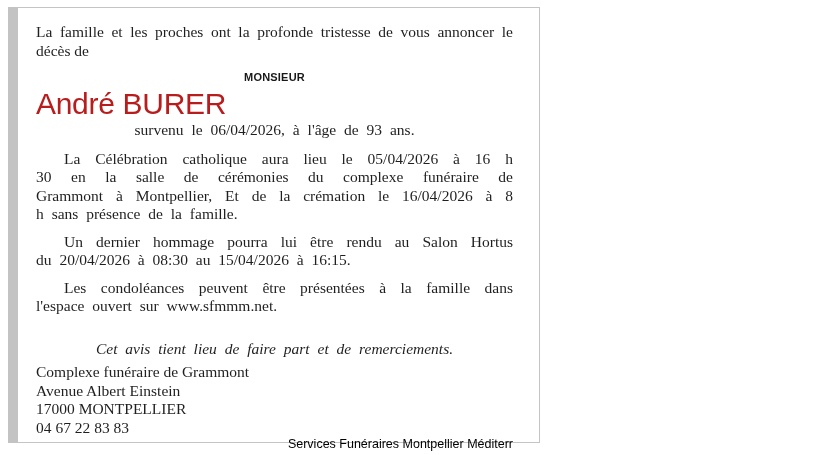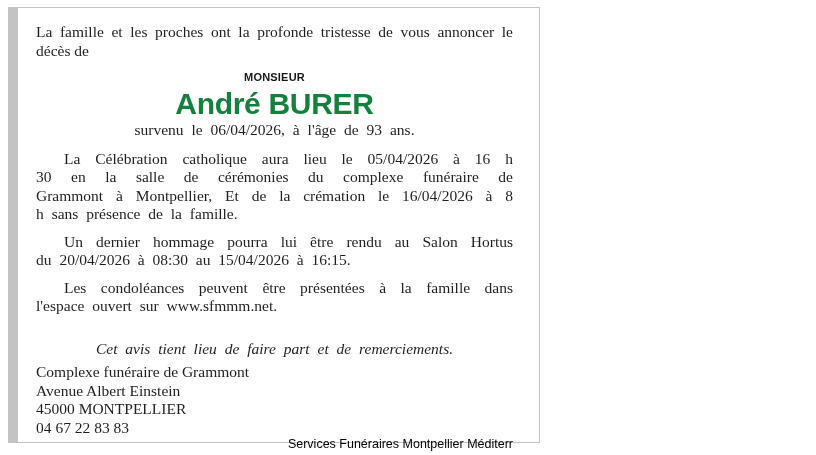--- a/index.html
+++ b/index.html
@@ -51,26 +51,25 @@
     margin-top: 9px;
     text-align: center;
     font-weight: 700;
     font-size: 11px;
     line-height: 16px;
     letter-spacing: 0.2px;
     color: #191919;
   }
   .deceased-name {
     margin-top: 1px;
-    text-align: center;
-    font-weight: 700;
+    font-weight: 400;
     font-size: 30px;
     line-height: 35px;
     letter-spacing: -0.3px;
-    color: #15803d;
+    color: #b91c1c;
   }
   .death-info {
     margin-top: 0;
     text-align: center;
   }
   .ceremony { margin-top: 10px; }
   .tribute { margin-top: 9px; }
   .condolences { margin-top: 9px; }
   .closing {
     margin-top: 24px;
@@ -117,20 +116,20 @@
     <div class="condolences">
       <div class="serif just indent">Les condoléances peuvent être présentées à la famille dans</div>
       <div class="serif plain wide">l'espace ouvert sur www.sfmmm.net.</div>
     </div>
 
     <div class="closing serif wide">Cet avis tient lieu de faire part et de remerciements.</div>
 
     <div class="funeral-home">
       <div class="serif plain">Complexe funéraire de Grammont</div>
       <div class="serif plain">Avenue Albert Einstein</div>
-      <div class="serif plain">45000 MONTPELLIER</div>
+      <div class="serif plain">17000 MONTPELLIER</div>
       <div class="serif plain">04 67 22 83 83</div>
     </div>
 
     <div class="signature sans">Services Funéraires Montpellier Méditerr</div>
 
   </div>
 </div>
 
 </body></html>

